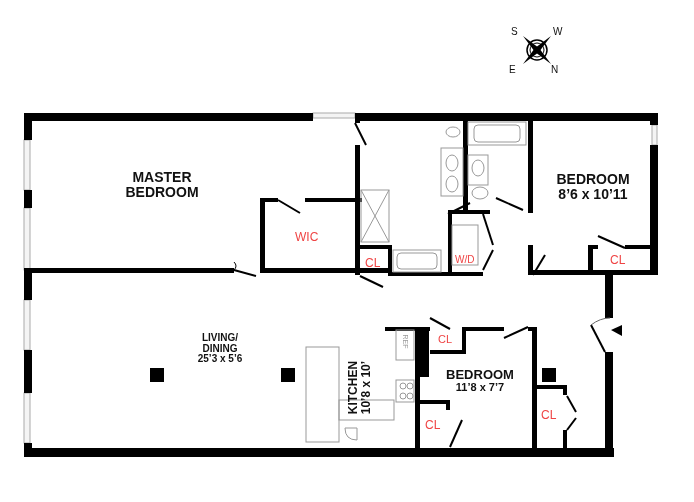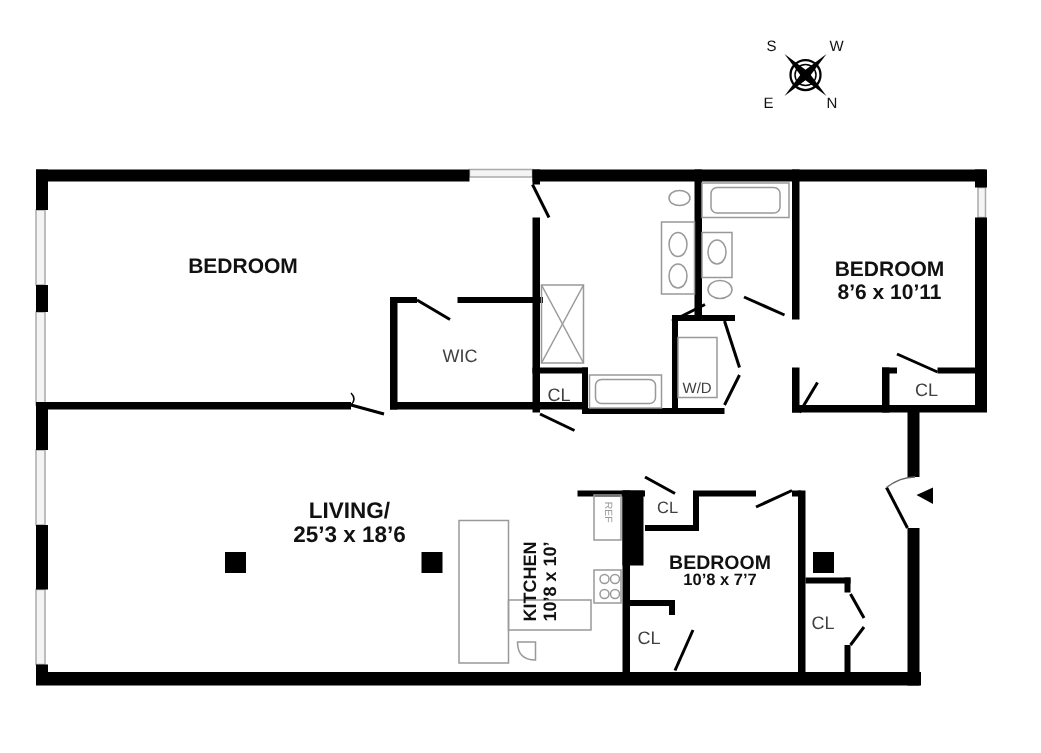--- a/index.html
+++ b/index.html
@@ -1,19 +1,19 @@
 <!DOCTYPE html>
 <html><head>
 <meta charset="utf-8">
 <style>
   html, body { margin:0; padding:0; background:#ffffff; }
   body { width:694px; height:502px; position:relative; overflow:hidden; font-family:"Liberation Sans", sans-serif; }
   svg { position:absolute; left:0; top:0; }
   .label { position:absolute; font-family:"Liberation Sans", sans-serif; font-weight:bold; color:#111; text-align:center; line-height:1.05; white-space:nowrap; }
-  .small { position:absolute; font-family:"Liberation Sans", sans-serif; color:#404040; white-space:nowrap; }
+  .small { position:absolute; font-family:"Liberation Sans", sans-serif; color:#ef4444; white-space:nowrap; }
   .compass-letter { position:absolute; font-family:"Liberation Sans", sans-serif; font-size:10px; color:#111; }
 </style>
 </head>
 <body>
 
 <svg width="694" height="502" viewBox="0 0 694 502">
 
   <g stroke="#aaa" stroke-width="1" fill="#f4f4f4">
     <rect x="24" y="140" width="6" height="50"></rect>
     <rect x="24" y="208" width="6" height="62"></rect>
@@ -152,42 +152,44 @@
     <polygon points="14,14 -2,2 2,-2" fill="#000"></polygon>
   </g>
 </svg>
 
 <span class="compass-letter" style="left:511px;top:26px;">S</span>
 <span class="compass-letter" style="left:553px;top:26px;">W</span>
 <span class="compass-letter" style="left:509px;top:64px;">E</span>
 <span class="compass-letter" style="left:551px;top:64px;">N</span>
 
 <div class="label" style="left:102px;top:170px;width:120px;font-size:14px;">
+  <div>MASTER</div>
   <div>BEDROOM</div>
 </div>
 <span class="small" style="left:295px;top:230px;font-size:12px;">WIC</span>
 
 <div class="label" style="left:538px;top:172px;width:110px;font-size:14px;">
   <div>BEDROOM</div>
   <div>8’6 x 10’11</div>
 </div>
 
-<div class="label" style="left:178px;top:333px;width:110px;font-size:15px;">
+<div class="label" style="left:165px;top:333px;width:110px;font-size:10px;">
   <div>LIVING/</div>
-  <div>25’3 x 18’6</div>
+  <div>DINING</div>
+  <div>25’3 x 5’6</div>
 </div>
 
 <div class="label" style="left:310px;top:375px;width:100px;font-size:12px;transform:rotate(-90deg);transform-origin:50% 50%;">
   <div>KITCHEN</div>
   <div>10’8 x 10’</div>
 </div>
 
 <div class="label" style="left:425px;top:368px;width:110px;font-size:13px;">
   <div>BEDROOM</div>
-  <div style="font-size:11px;font-weight:bold;">10’8 x 7’7</div>
+  <div style="font-size:11px;font-weight:bold;">11’8 x 7’7</div>
 </div>
 
 <span class="small" style="left:365px;top:256px;font-size:12px;">CL</span>
 <span class="small" style="left:610px;top:253px;font-size:12px;">CL</span>
 <span class="small" style="left:438px;top:333px;font-size:11px;">CL</span>
 <span class="small" style="left:425px;top:418px;font-size:12px;">CL</span>
 <span class="small" style="left:541px;top:408px;font-size:12px;">CL</span>
 <span class="small" style="left:455px;top:254px;font-size:10px;">W/D</span>
 <span class="small" style="left:398px;top:338px;font-size:7px;color:#999;transform:rotate(90deg);">REF</span>
 

